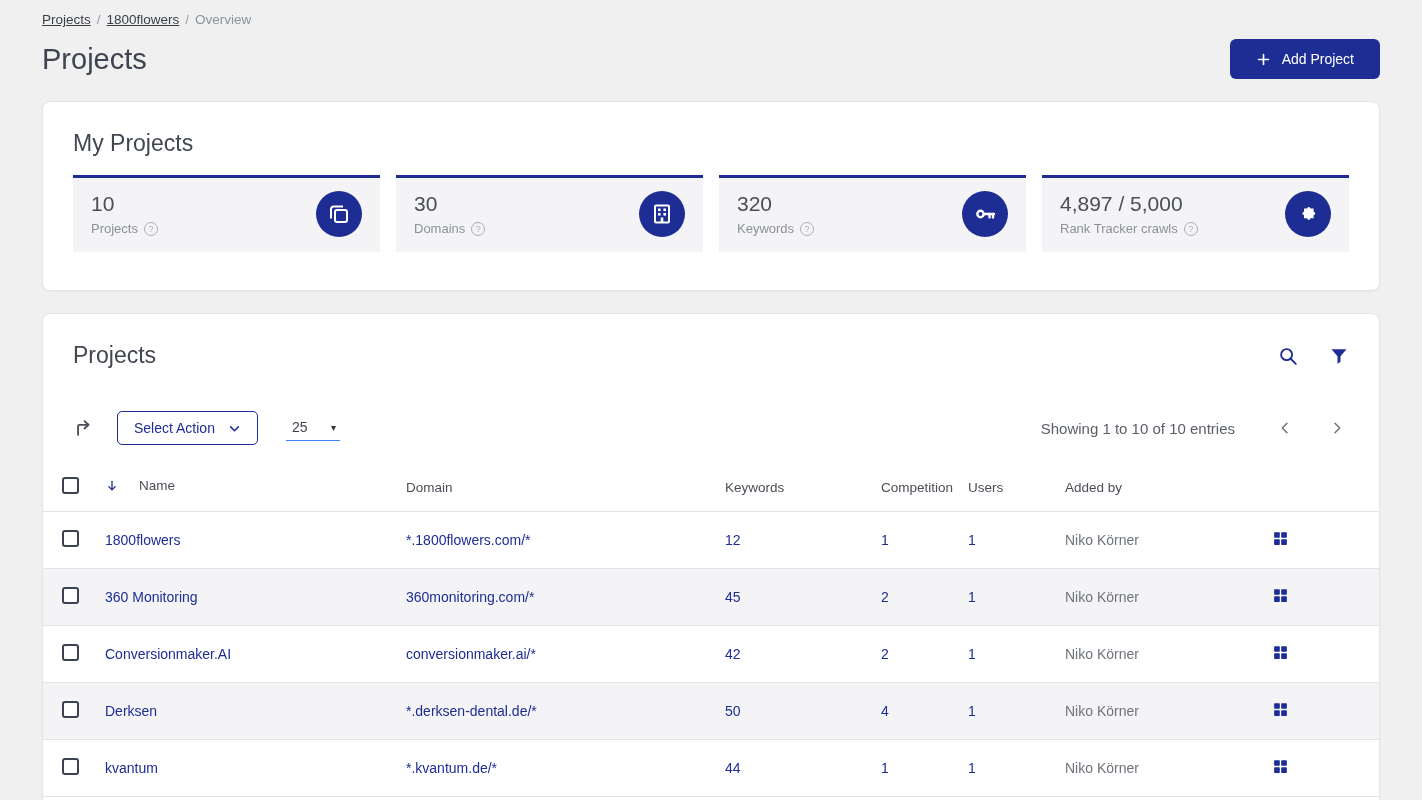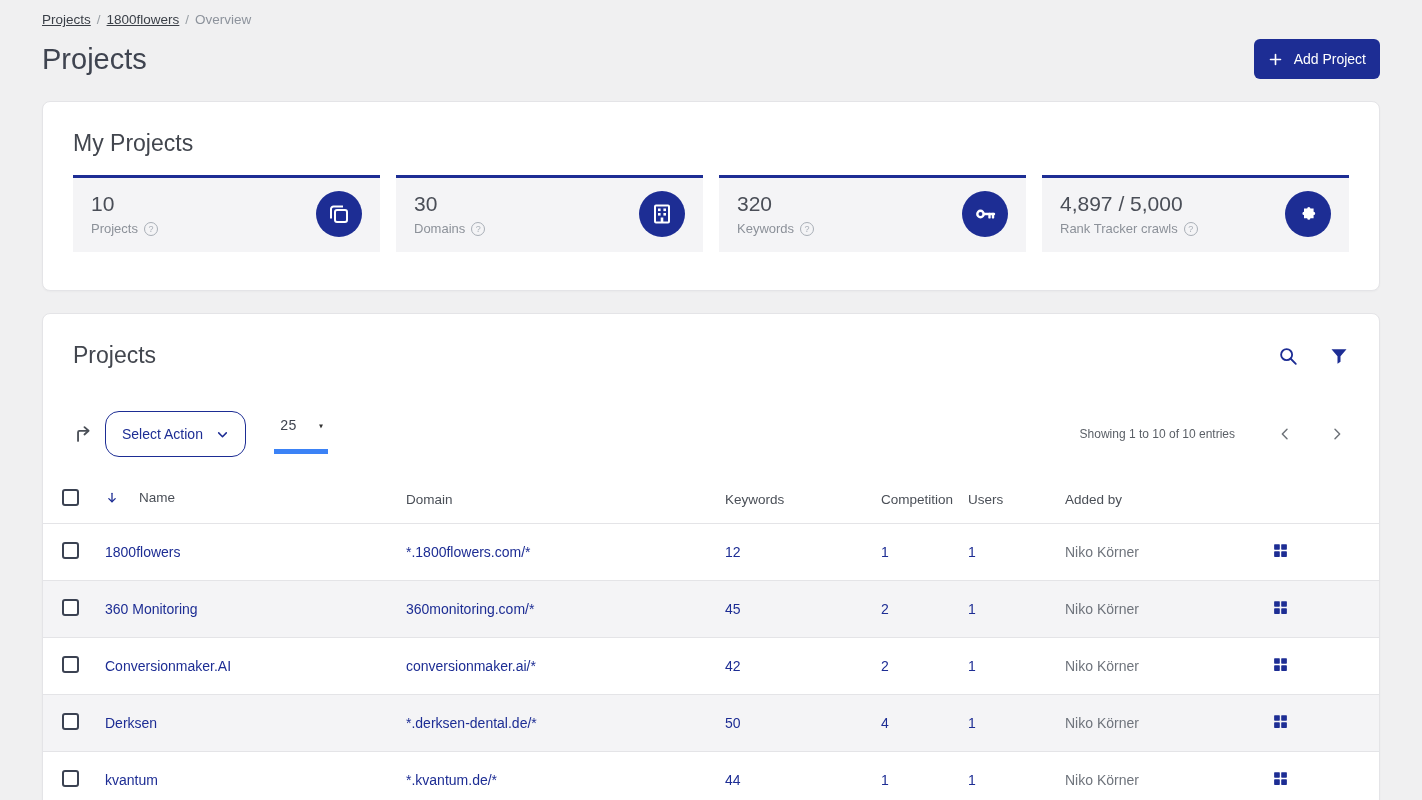--- a/index.html
+++ b/index.html
@@ -22,21 +22,21 @@
   .breadcrumb{font-size:13.5px;color:#3a3f47;}
   .crumb-link{text-decoration:underline;cursor:pointer;color:#3a3f47;}
   .crumb-sep{color:#9aa0a6;margin:0 6px;}
   .crumb-current{color:#8d939c;margin-top:12px;}
 
   
   .page-header{display:flex;justify-content:space-between;align-items:center;margin-top:12px;}
   .page-title{font-size:29px;font-weight:400;color:#3f4450;margin:0;}
   .add-project-btn{
     background:var(--primary);color:#fff;border:none;border-radius:6px;
-    font-size:14px;font-family:inherit;padding:12px 14px;display:flex;align-items:center;gap:11px;cursor:pointer;
+    font-size:14px;font-family:inherit;padding:12px 26px;display:flex;align-items:center;gap:11px;cursor:pointer;
   }
 
   
   .card{background:#fff;border:1px solid var(--border);border-radius:8px;margin-top:22px;box-shadow:0 1px 2px rgba(0,0,0,.03);}
   .card-title{font-size:23px;font-weight:400;color:#42464e;margin:0;}
 
   
   .stats-card{padding:28px 30px 38px;}
   .stats-card .card-title{margin-bottom:18px;}
   .stats-row{display:grid;grid-template-columns:repeat(4,1fr);gap:16px;}
@@ -49,27 +49,27 @@
   .stat-icon{width:46px;height:46px;border-radius:50%;background:var(--primary);display:flex;align-items:center;justify-content:center;flex:0 0 auto;}
 
   
   .table-card{padding:28px 0 120px;}
   .table-head{display:flex;justify-content:space-between;align-items:center;padding:0 30px;}
   .head-icons{display:flex;gap:30px;align-items:center;color:var(--primary);}
   .head-icons .icon-btn{cursor:pointer;display:flex;align-items:center;}
 
   .toolbar{display:flex;align-items:center;padding:0 30px;margin-top:42px;}
   .export-icon{cursor:pointer;display:flex;align-items:center;color:#4a4f57;}
-  .select-action-btn{margin-left:10px;border:1px solid var(--primary);color:var(--primary);background:#fff;border-radius:14px;
-    padding:14px 16px;font-size:14px;font-family:inherit;display:flex;align-items:center;gap:13px;cursor:pointer;}
-  .page-size{margin-left:28px;border-bottom:5px solid #3b82f6;padding:4px 4px 15px 6px;width:54px;
-    display:flex;justify-content:space-between;align-items:center;font-size:14px;color:#3f4450;cursor:pointer;font-family:Liberation Mono, monospace;}
+  .select-action-btn{margin-left:22px;border:1px solid var(--primary);color:var(--primary);background:#fff;border-radius:5px;
+    padding:8px 16px;font-size:14px;font-family:inherit;display:flex;align-items:center;gap:13px;cursor:pointer;}
+  .page-size{margin-left:28px;border-bottom:1px solid #3b82f6;padding:4px 4px 5px 6px;width:54px;
+    display:flex;justify-content:space-between;align-items:center;font-size:14px;color:#3f4450;cursor:pointer;}
   .page-size .caret{font-size:10px;color:#333;}
   .toolbar-spacer{flex:1;}
-  .showing-text{font-size:12px;color:#5a5f66;}
+  .showing-text{font-size:15px;color:#5a5f66;}
   .pager{display:flex;gap:36px;margin-left:42px;margin-right:4px;color:#6d7278;}
   .pager .icon-btn{cursor:pointer;display:flex;align-items:center;}
 
   
   table{width:100%;border-collapse:collapse;margin-top:22px;font-size:14px;}
   thead th{text-align:left;font-weight:400;color:#4a4f57;font-size:13.5px;padding:10px 8px 14px 0;}
   th.cell-check, td.cell-check{width:62px;padding-left:19px;padding-right:0;}
   tbody td{border-top:1px solid var(--border);padding:18px 8px 18px 0;}
   tbody{border-bottom:1px solid var(--border);}
   tbody tr:nth-child(even){background:#f4f4f6;}

